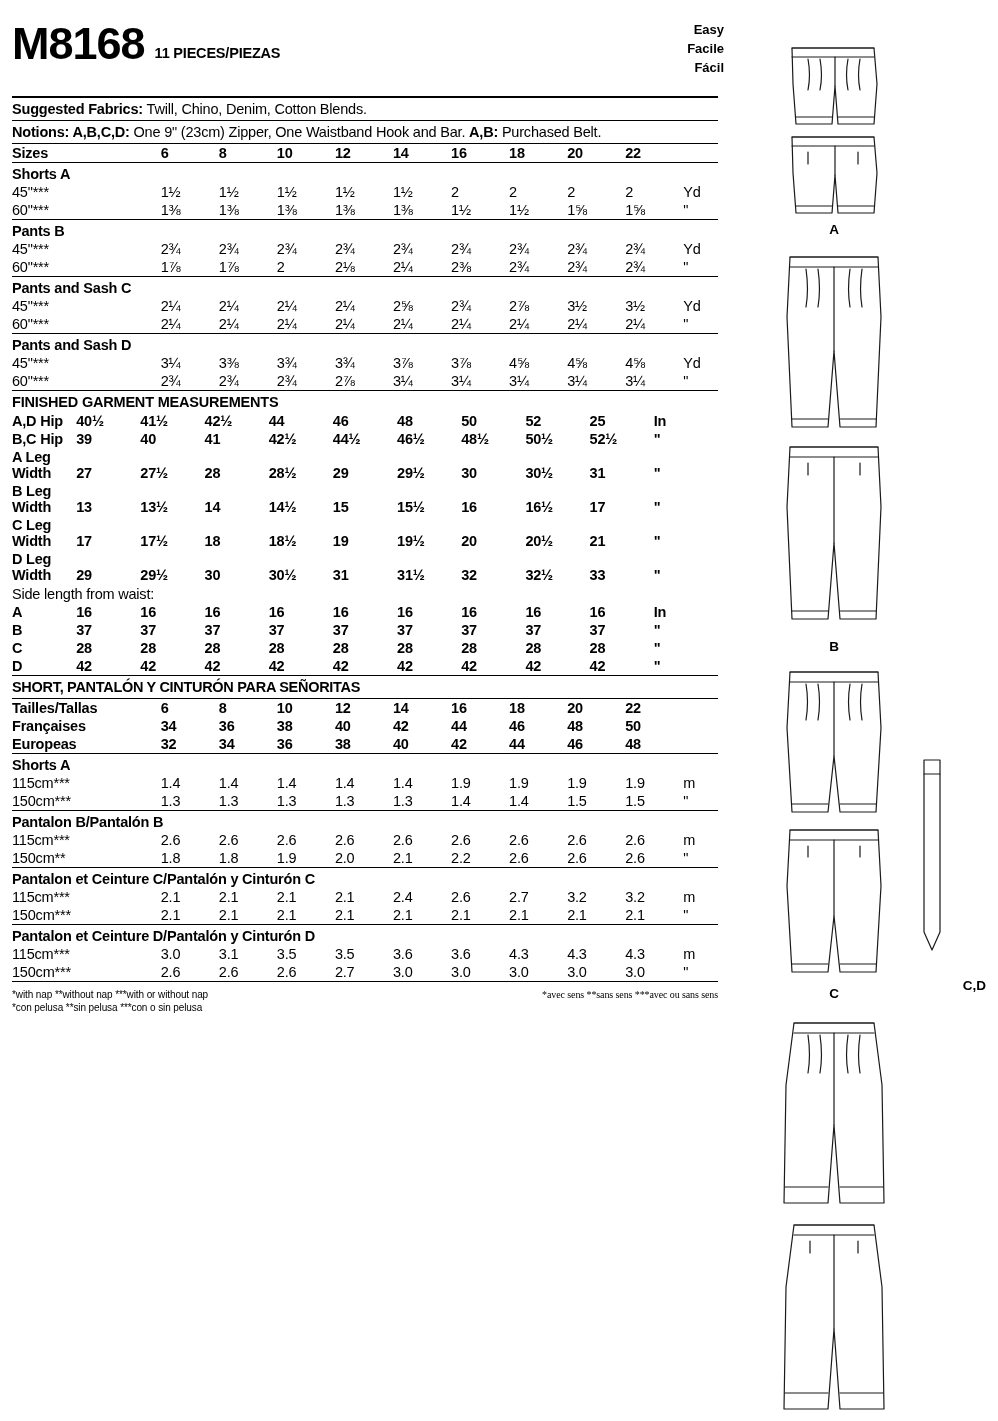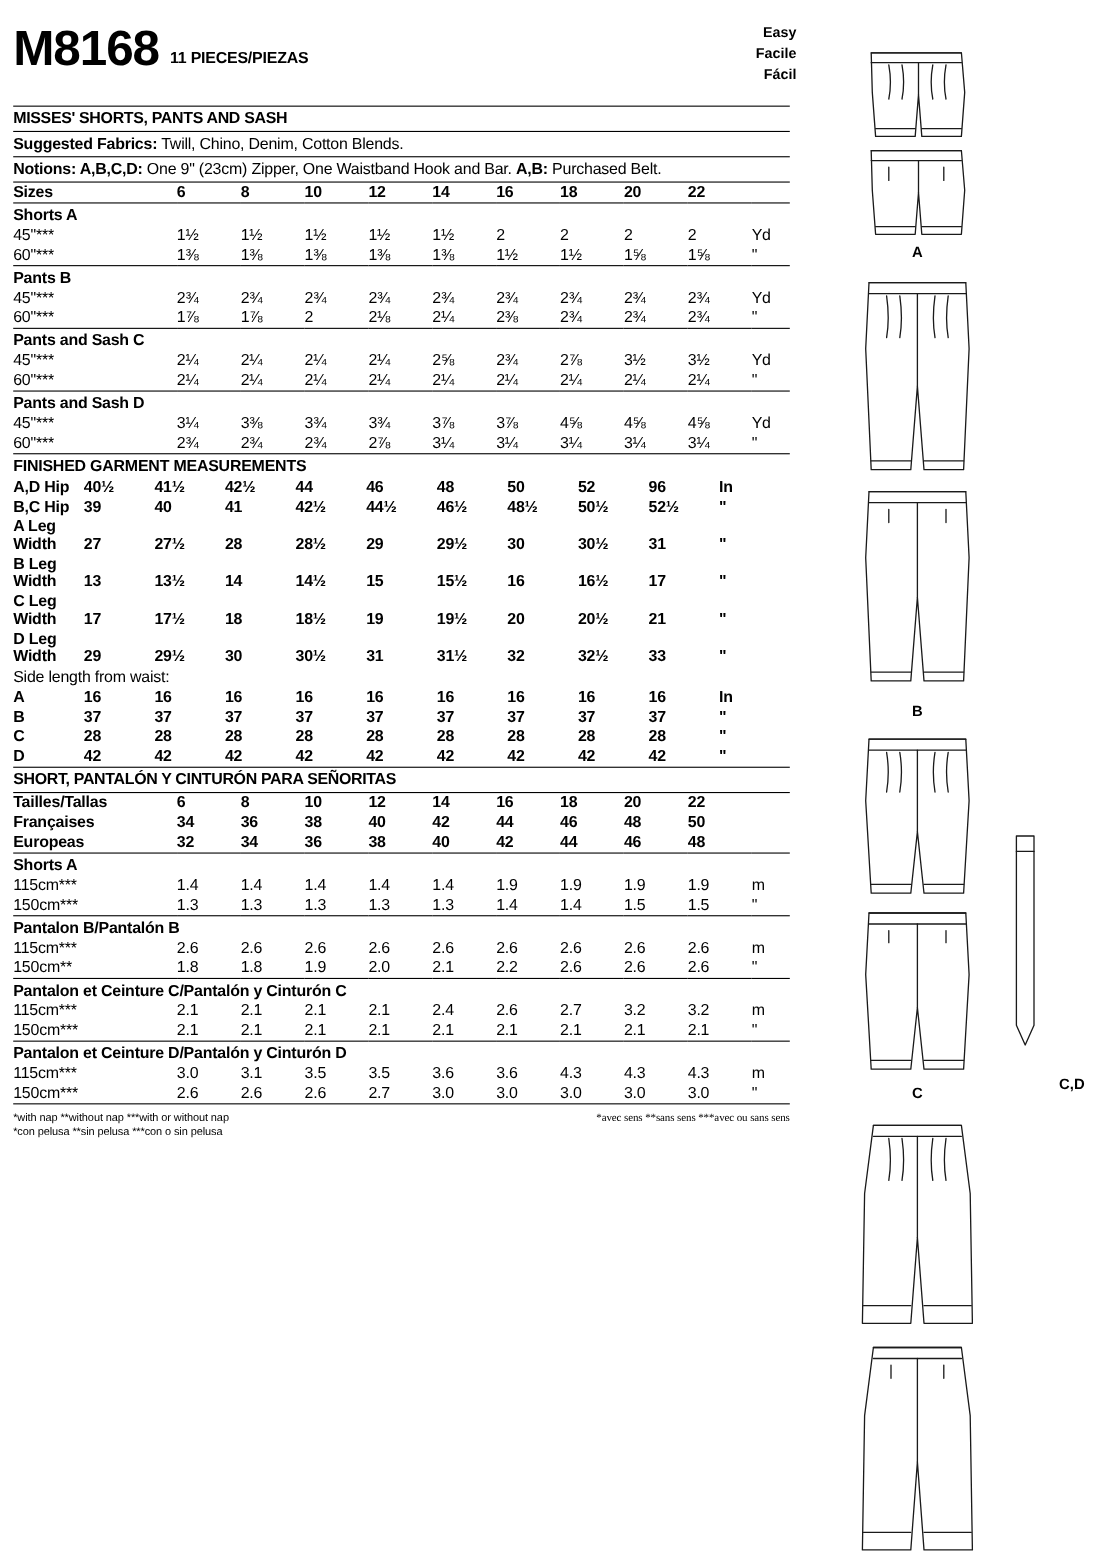--- a/index.html
+++ b/index.html
@@ -159,21 +159,20 @@
       <div>Facile</div>
       <div>Fácil</div>
     </div>
   </div>
 
   <div class="content">
 
     <div class="left-col">
 
       <div class="rule"></div>
-      <div class="title-row">MISSES' SHORTS, PANTS AND SASH</div>
 
       <div class="rule"></div>
       <div class="info-row"><b>Suggested Fabrics:</b><span> Twill, Chino, Denim, Cotton Blends.</span></div>
 
       <div class="rule-thin"></div>
       <div class="info-row"><b>Notions: A,B,C,D:</b><span> One 9" (23cm) Zipper, One Waistband Hook and Bar. </span><b>A,B:</b><span> Purchased Belt.</span></div>
 
       <div class="rule-thin"></div>
 
       <table class="sz">
@@ -328,21 +327,21 @@
         <tr class="bold">
           <td class="c0">A,D Hip</td>
           <td class="cx">40½</td>
           <td class="cx">41½</td>
           <td class="cx">42½</td>
           <td class="cx">44</td>
           <td class="cx">46</td>
           <td class="cx">48</td>
           <td class="cx">50</td>
           <td class="cx">52</td>
-          <td class="cx">96</td>
+          <td class="cx">25</td>
           <td class="cu">In</td>
         </tr>
         <tr class="bold">
           <td class="c0">B,C Hip</td>
           <td class="cx">39</td>
           <td class="cx">40</td>
           <td class="cx">41</td>
           <td class="cx">42½</td>
           <td class="cx">44½</td>
           <td class="cx">46½</td>

